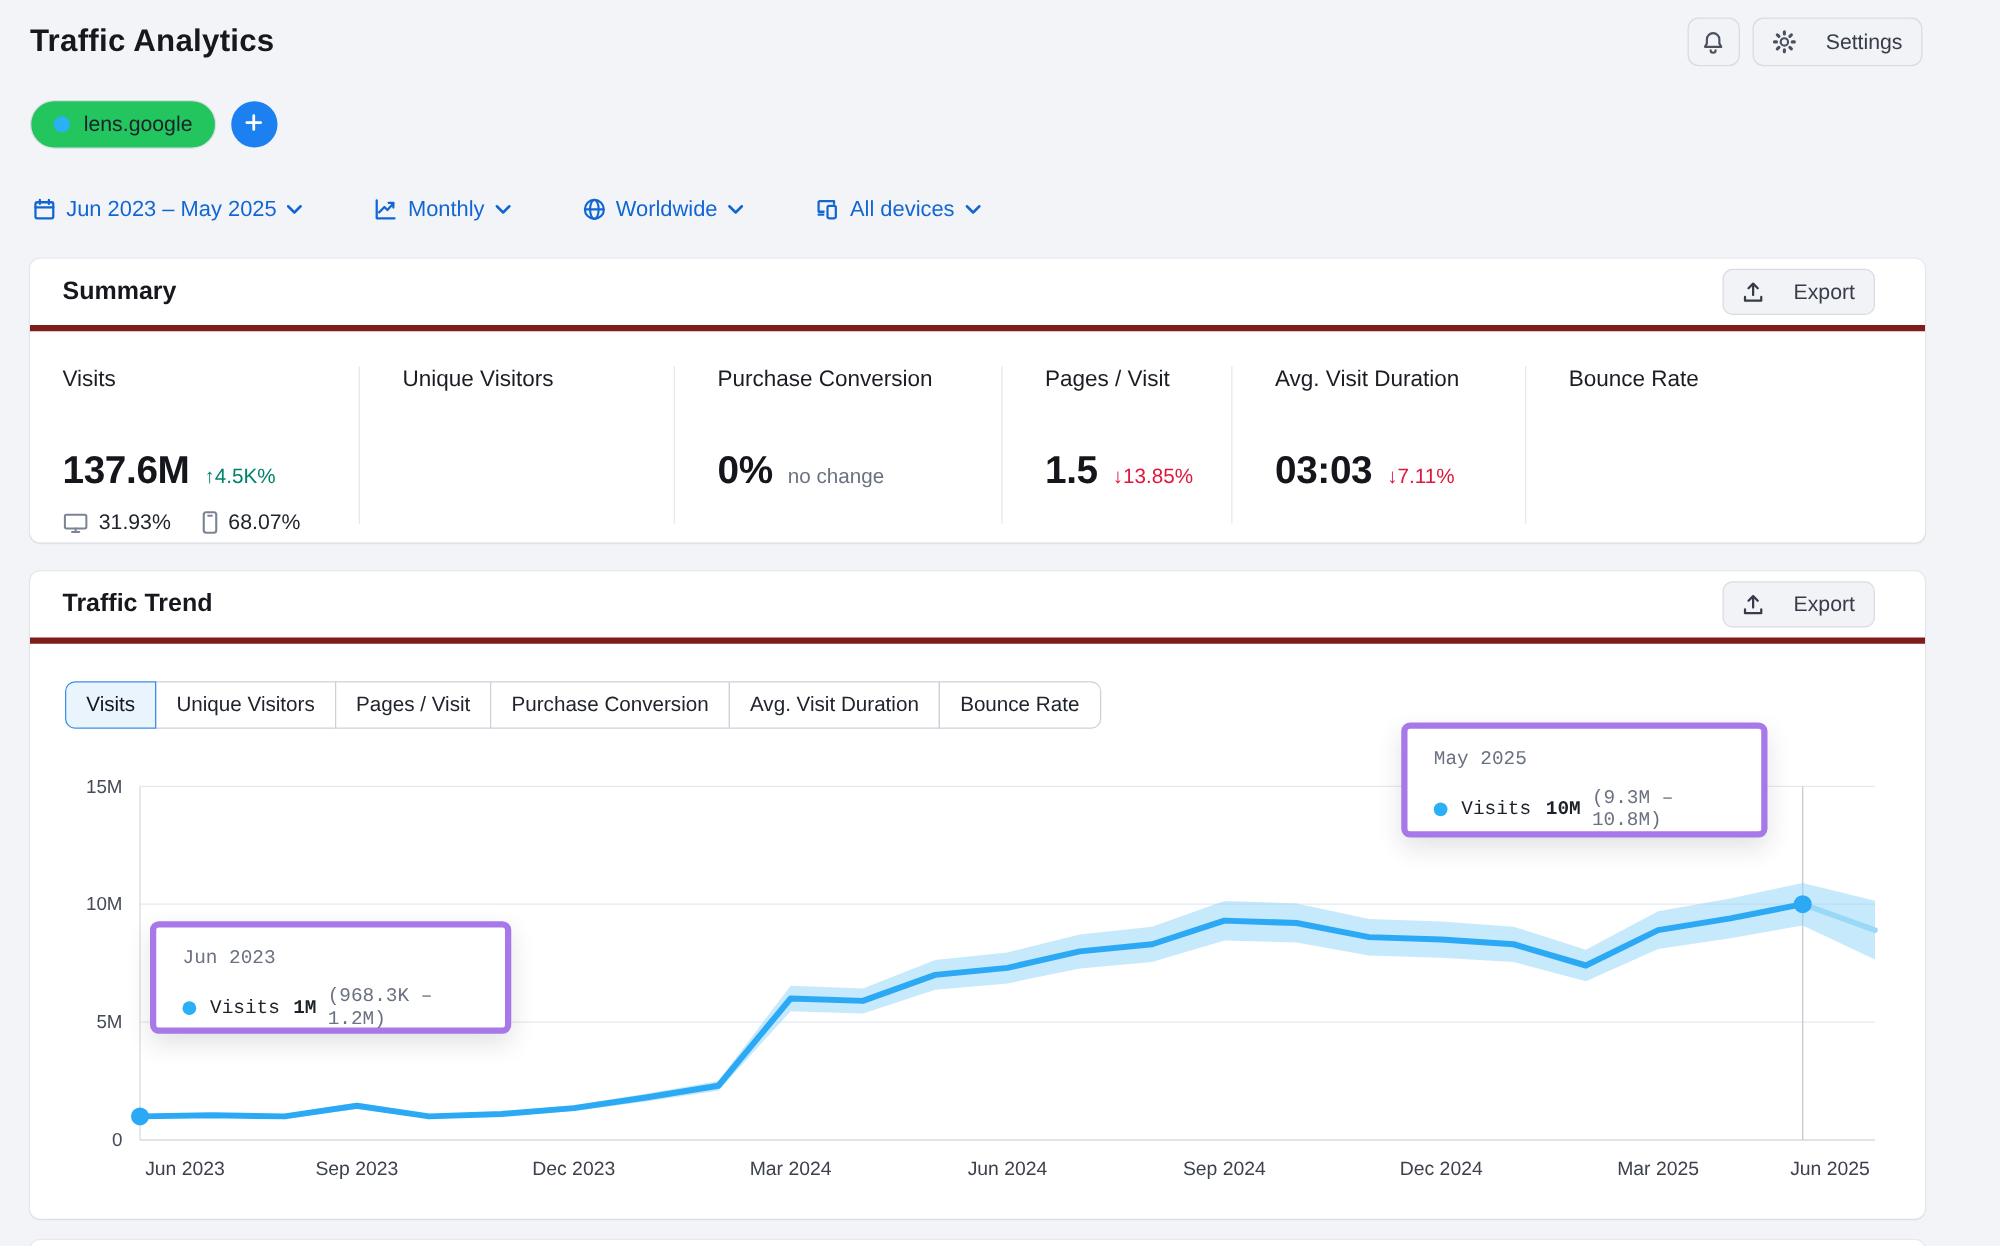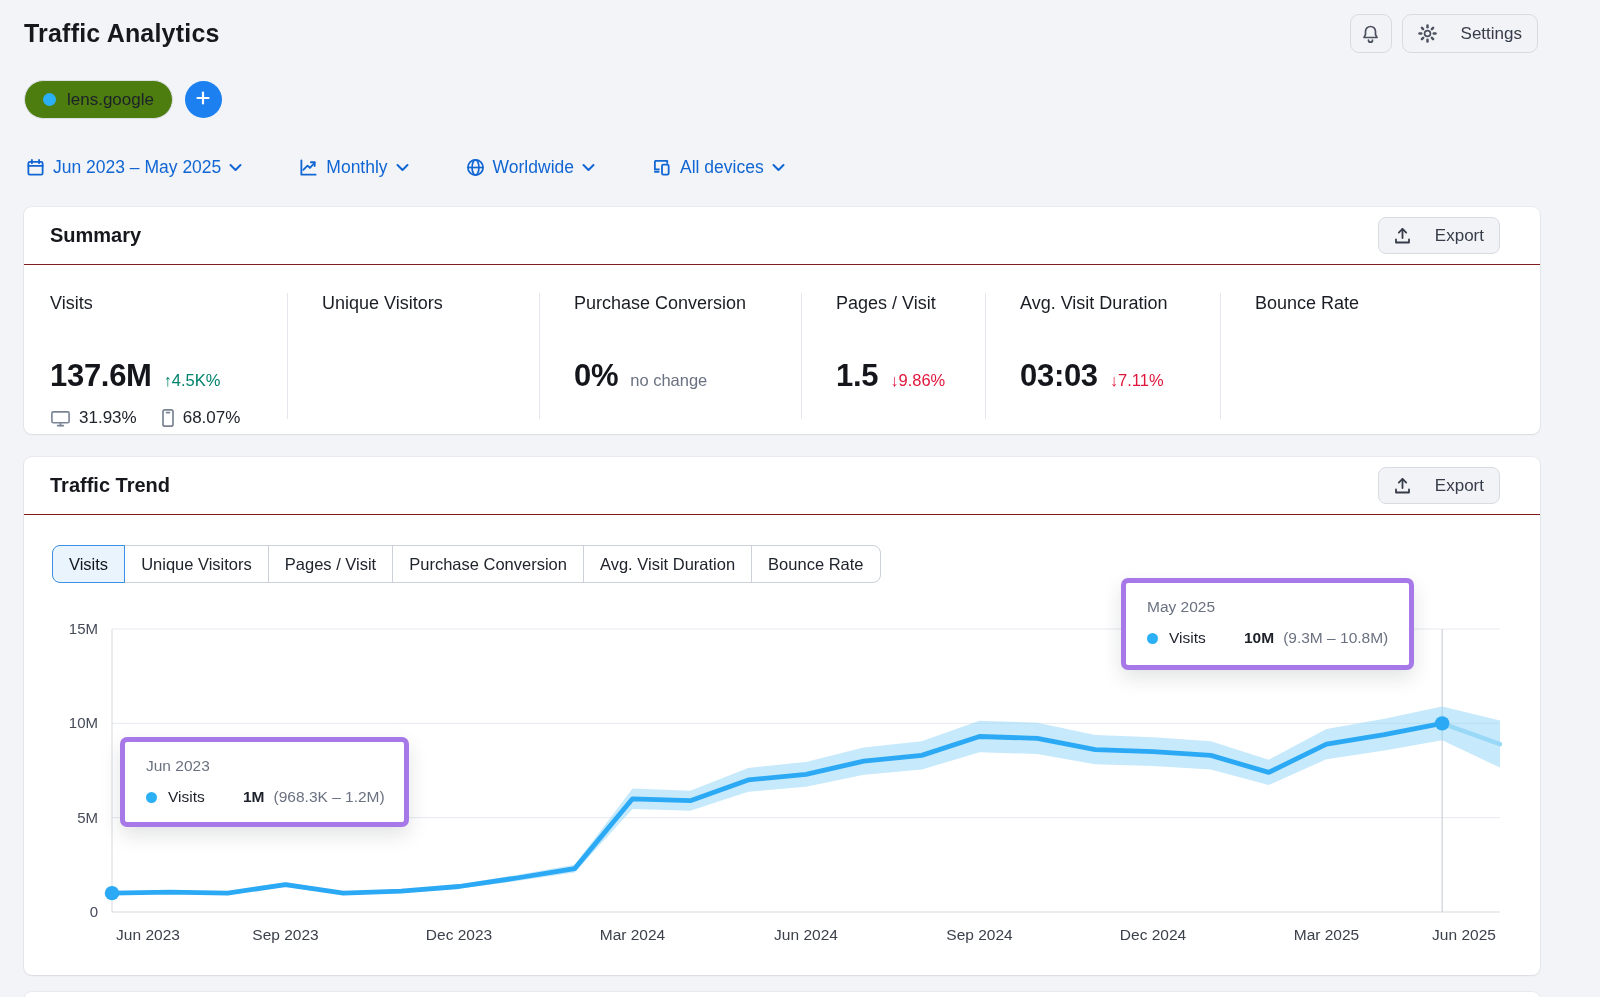--- a/index.html
+++ b/index.html
@@ -9,32 +9,32 @@
   
   .topbar { position:absolute; top:14px; left:24px; right:62px; display:flex; justify-content:space-between; align-items:center; }
   .page-title { font-size:25px; font-weight:700; color:#16181d; letter-spacing:.2px; }
   .topbar-actions { display:flex; gap:10px; }
   .btn { display:inline-flex; align-items:center; justify-content:center; gap:24px; background:#f2f3f6; border:1px solid #d8dbe2; border-radius:9px; height:39px; padding:0 15px; font-size:17px; color:#363c49; cursor:pointer; font-family:inherit; }
   .btn svg { display:block; }
   .icon-btn { width:42px; padding:0; }
 
   
   .targets { position:absolute; top:80px; left:24px; display:flex; align-items:center; gap:12px; }
-  .chip { display:inline-flex; align-items:center; gap:11px; background:#4d7c0f; border:1px solid #dcdfe6; border-radius:20px; height:39px; padding:0 18px; font-size:17px; color:#1d2129; cursor:pointer; }
+  .chip { display:inline-flex; align-items:center; gap:11px; background:#22c55e; border:1px solid #dcdfe6; border-radius:20px; height:39px; padding:0 18px; font-size:17px; color:#1d2129; cursor:pointer; }
   .dot { width:13px; height:13px; border-radius:50%; background:#2bb0f5; flex:none; }
   .add-btn { width:37px; height:37px; border-radius:50%; background:#1d80f0; border:none; color:#fff; display:inline-flex; align-items:center; justify-content:center; cursor:pointer; }
 
   
   .filters { position:absolute; top:157px; left:26px; display:flex; align-items:center; gap:57px; }
   .filter { display:inline-flex; align-items:center; gap:8px; color:#1166d3; font-size:17.5px; cursor:pointer; }
   .filter svg { display:block; }
 
   
   .card { position:absolute; left:24px; width:1516px; background:#fff; border-radius:8px; box-shadow:0 1px 2px rgba(25,30,45,.07), 0 0 0 1px rgba(25,30,45,.045); }
-  .card-header { display:flex; justify-content:space-between; align-items:center; height:58px; padding:0 40px 0 26px; border-bottom:1px solid #7f1d1d; }
+  .card-header { display:flex; justify-content:space-between; align-items:center; height:58px; padding:0 40px 0 26px; border-bottom:5px solid #7f1d1d; }
   .card-title { font-size:20px; font-weight:700; color:#16181d; }
   .export-btn { height:37px; border-radius:8px; }
 
   
   .summary-card { top:207px; height:227px; }
   .metrics { display:flex; align-items:stretch; margin-top:28px; height:126px; }
   .metric { padding-left:34px; border-right:1px solid #e5e8ee; }
   .metric:first-child { padding-left:26px; }
   .metric:last-child { border-right:none; }
   .m1 { width:264px; } .m2 { width:252px; } .m3 { width:262px; } .m4 { width:184px; } .m5 { width:235px; } .m6 { flex:1; }
@@ -53,21 +53,21 @@
   .tabs { display:inline-flex; margin:30px 0 0 28px; position:relative; }
   .tab { height:38px; display:flex; align-items:center; padding:0 16px; font-size:16.5px; color:#20242d; background:#fff; border:1px solid #ccd1d9; margin-left:-1px; cursor:pointer; white-space:nowrap; }
   .tab:first-child { border-radius:8px 0 0 8px; margin-left:0; }
   .tab:last-child { border-radius:0 8px 8px 0; }
   .tab.active { background:#eaf4fd; border-color:#3b8fe4; z-index:1; color:#13161c; }
 
   .chart-wrap { position:absolute; left:0; top:153px; width:1516px; height:340px; }
   .chart-wrap svg { display:block; }
 
   
-  .tip { position:absolute; background:#fff; border:5px solid #a678e8; border-radius:7px; padding:15px 18px 15px 21px; box-shadow:0 8px 20px rgba(30,35,50,.13); }
+  .tip { position:absolute; background:#fff; border:5px solid #a678e8; border-radius:7px; padding:15px 18px 15px 21px; box-shadow:0 8px 20px rgba(30,35,50,.13);font-family:Liberation Mono, monospace; }
   .tip-jun { left:96px; top:280px; width:289px; height:90px; }
   .tip-may { left:1097px; top:121px; width:293px; height:92px; }
   .tip-title { color:#6a7180; font-size:15.5px; margin-bottom:13px; }
   .tip-row { display:flex; align-items:center; font-size:15.5px; color:#1d2129; }
   .tip-dot { width:11px; height:11px; border-radius:50%; background:#2bb0f5; margin-right:11px; flex:none; }
   .tip-series { width:75px; }
   .tip-value { font-weight:700; margin-right:9px; }
   .tip-range { color:#6a7180; }
 
   .next-card { top:992px; height:40px; }
@@ -237,21 +237,21 @@
         <div class="metric-label">Purchase Conversion</div>
         <div class="metric-valrow">
           <span class="metric-value">0%</span>
           <span class="neutral">no change</span>
         </div>
       </div>
       <div class="metric m4">
         <div class="metric-label">Pages / Visit</div>
         <div class="metric-valrow">
           <span class="metric-value">1.5</span>
-          <span class="metric-change down">↓9.86%</span>
+          <span class="metric-change down">↓13.85%</span>
         </div>
       </div>
       <div class="metric m5">
         <div class="metric-label">Avg. Visit Duration</div>
         <div class="metric-valrow">
           <span class="metric-value">03:03</span>
           <span class="metric-change down">↓7.11%</span>
         </div>
       </div>
       <div class="metric m6">

